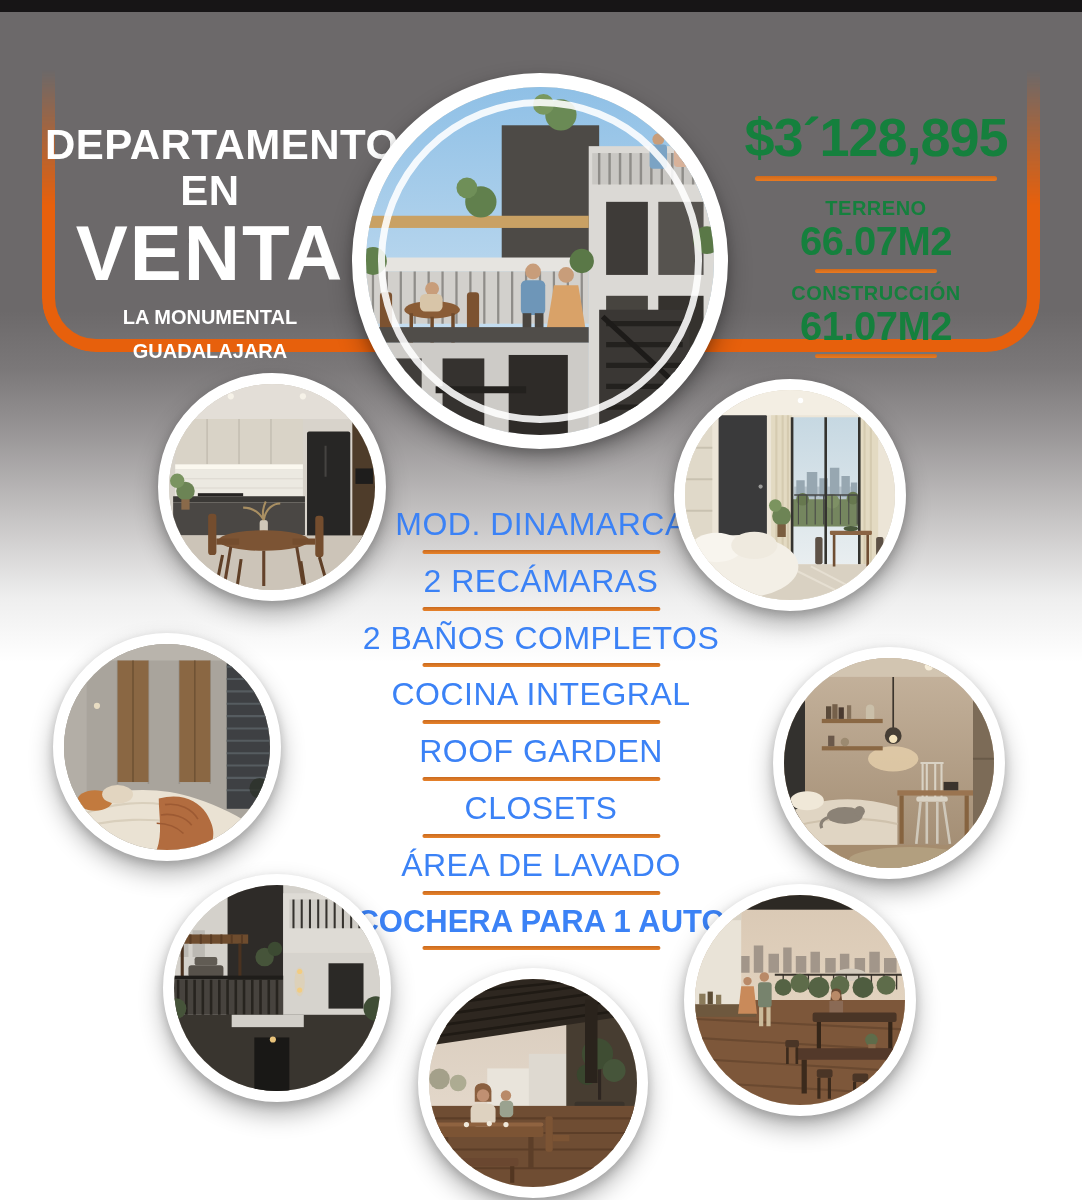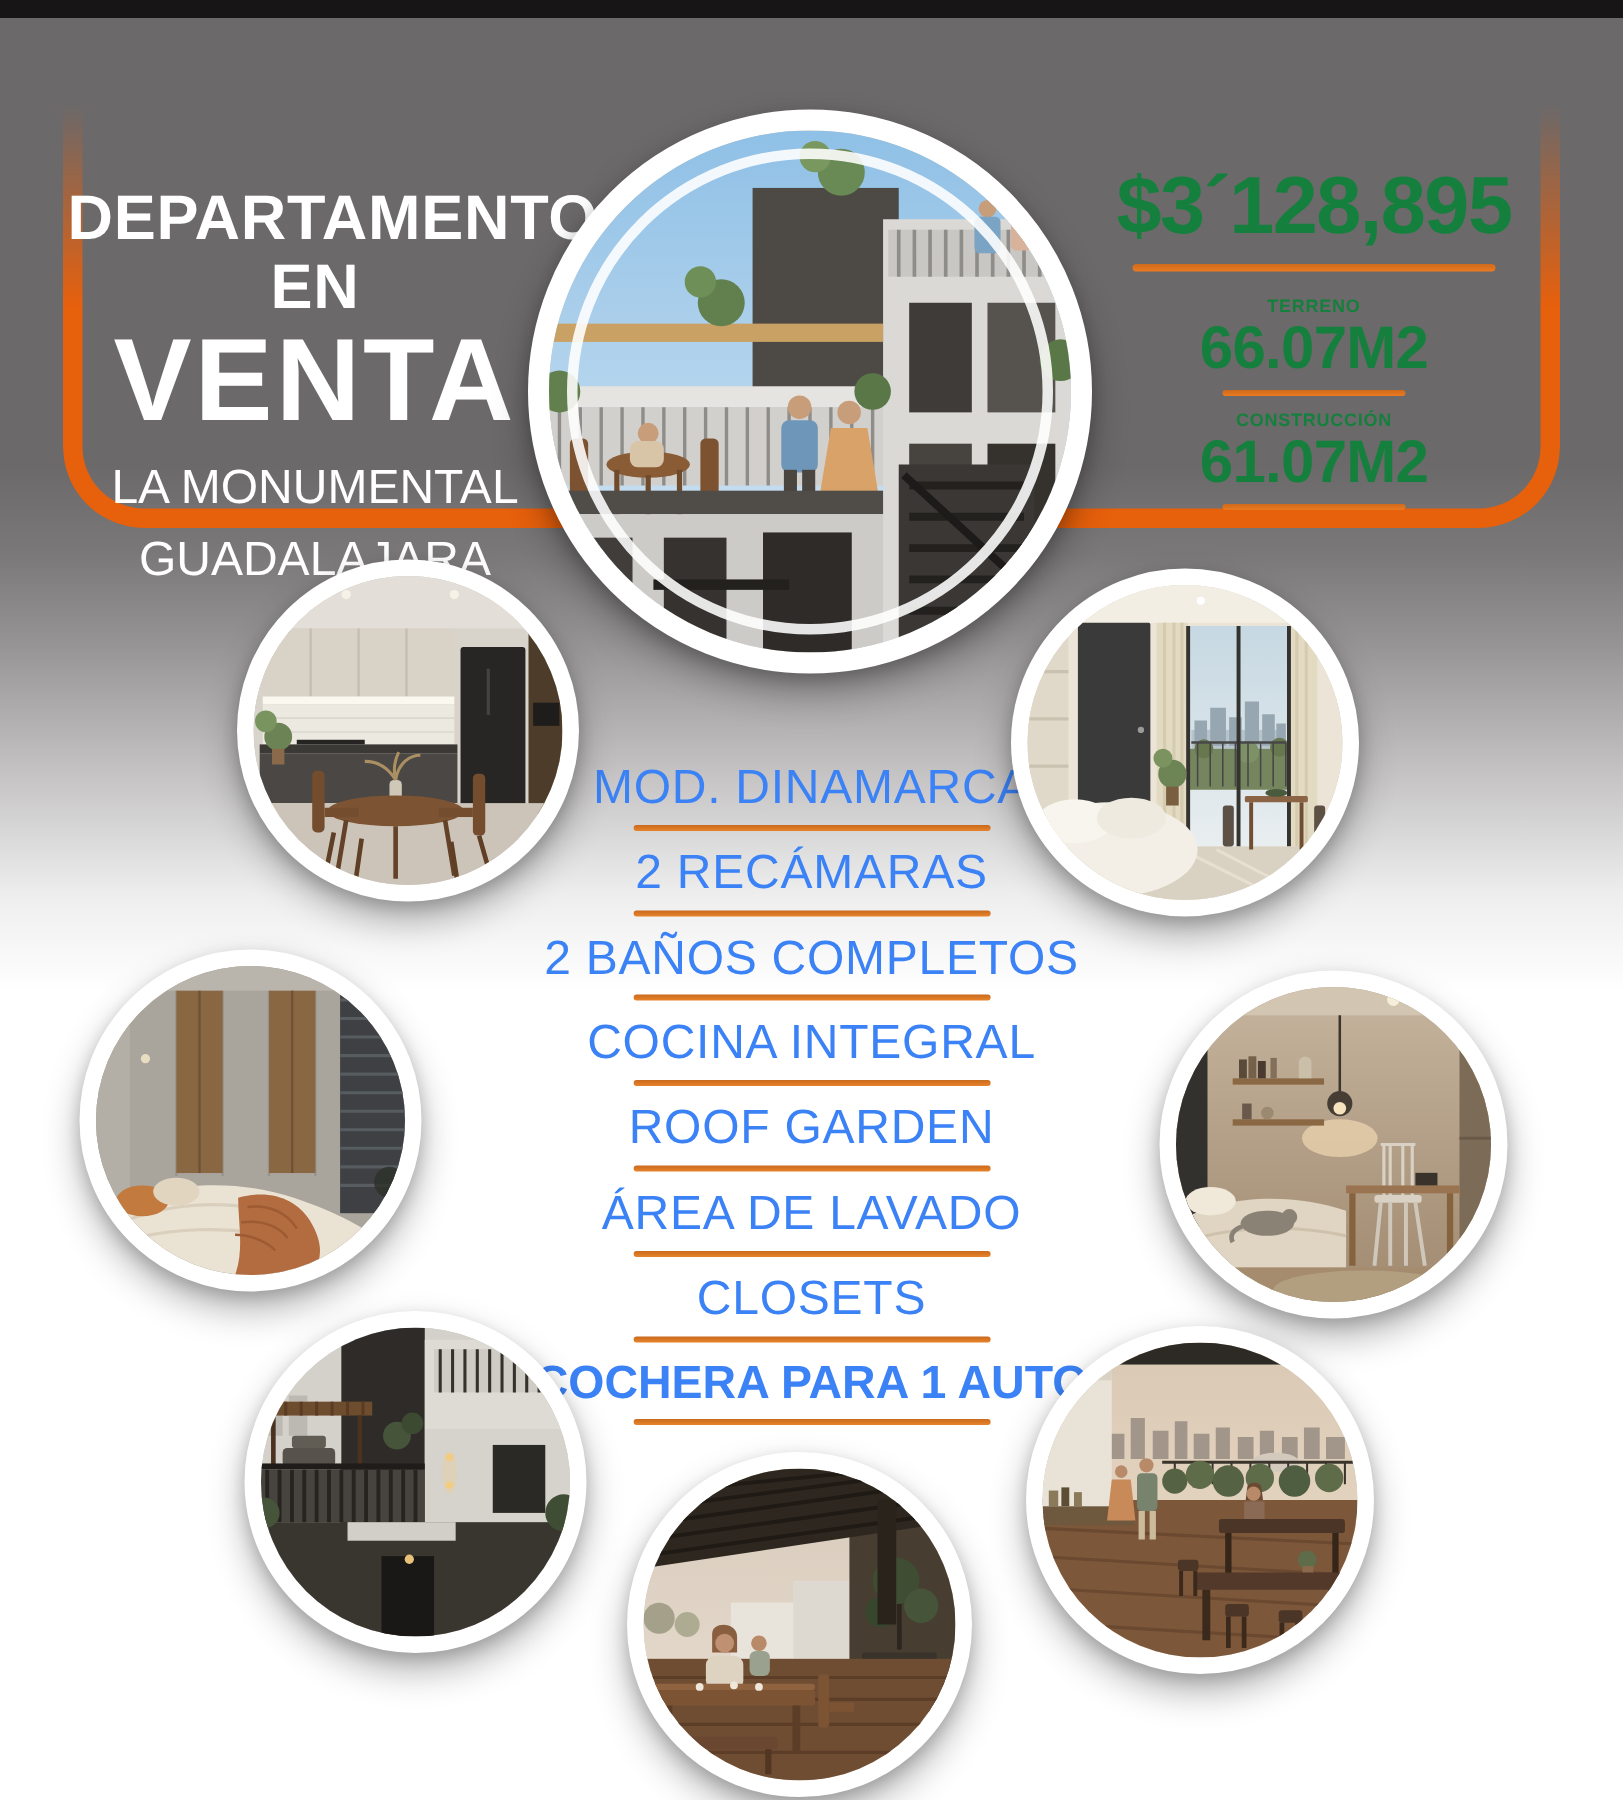--- a/index.html
+++ b/index.html
@@ -15,26 +15,26 @@
   .orange-frame{
     position:absolute;left:42px;top:-80px;width:998px;height:432px;z-index:1;
     border:13px solid #e7600c;border-top:none;border-radius:0 0 54px 54px;
     box-sizing:border-box;
     -webkit-mask-image:linear-gradient(180deg,transparent 0,transparent 150px,#000 285px);
             mask-image:linear-gradient(180deg,transparent 0,transparent 150px,#000 285px);
   }
   .title-block{position:absolute;left:45px;top:122px;width:330px;text-align:center;color:#fff;z-index:2;}
   .title-sub{font-size:42px;font-weight:bold;letter-spacing:.5px;line-height:1.1;}
   .title-main{font-size:78px;font-weight:bold;letter-spacing:2px;line-height:.95;margin-top:2px;}
-  .title-loc{font-size:32px;font-weight:normal;line-height:1.13;margin-top:16px;}
+  .title-loc{font-size:20px;font-weight:bold;line-height:1.13;margin-top:16px;}
   .price-block{position:absolute;left:716px;top:110px;width:320px;text-align:center;color:#15803d;z-index:2;}
   .price{font-size:54px;font-weight:bold;letter-spacing:-1px;line-height:1;}
   .rule{background:linear-gradient(180deg,#cf6a1c,#ea7a20);border-radius:3px;}
   .price-rule{width:242px;height:5px;margin:12px auto 16px;}
-  .spec-label{font-size:12px;font-weight:bold;letter-spacing:.5px;}
+  .spec-label{font-size:20px;font-weight:bold;letter-spacing:.5px;}
   .spec-value{font-size:40px;font-weight:bold;line-height:1.05;letter-spacing:-.5px;}
   .spec-rule{width:122px;height:4px;margin:7px auto 9px;}
   .features{
     position:absolute;left:50%;top:506px;transform:translateX(-50%);
     margin:0;padding:0;list-style:none;z-index:2;
     display:flex;flex-direction:column;align-items:center;
   }
   .features li{display:flex;flex-direction:column;align-items:center;margin-bottom:9px;}
   .feat-label{font-size:32px;color:#3b82f6;letter-spacing:.5px;line-height:1.15;white-space:nowrap;}
   .feat-rule{width:238px;height:4px;margin-top:7px;background:linear-gradient(180deg,#c96a1e,#e8832b);border-radius:2px;}
@@ -96,25 +96,25 @@
       </li>
     <li>
         <span class="feat-label">COCINA INTEGRAL</span>
         <i class="feat-rule"></i>
       </li>
     <li>
         <span class="feat-label">ROOF GARDEN</span>
         <i class="feat-rule"></i>
       </li>
     <li>
+        <span class="feat-label">CLOSETS</span>
+        <i class="feat-rule"></i>
+      </li>
+    <li>
         <span class="feat-label">ÁREA DE LAVADO</span>
-        <i class="feat-rule"></i>
-      </li>
-    <li>
-        <span class="feat-label">CLOSETS</span>
         <i class="feat-rule"></i>
       </li>
     <li class="bold">
         <span class="feat-label">COCHERA PARA 1 AUTO</span>
         <i class="feat-rule"></i>
       </li>
   </ul>
 
   <div class="circle c-main">
     <svg viewBox="0 0 200 200" preserveAspectRatio="xMidYMid slice">

